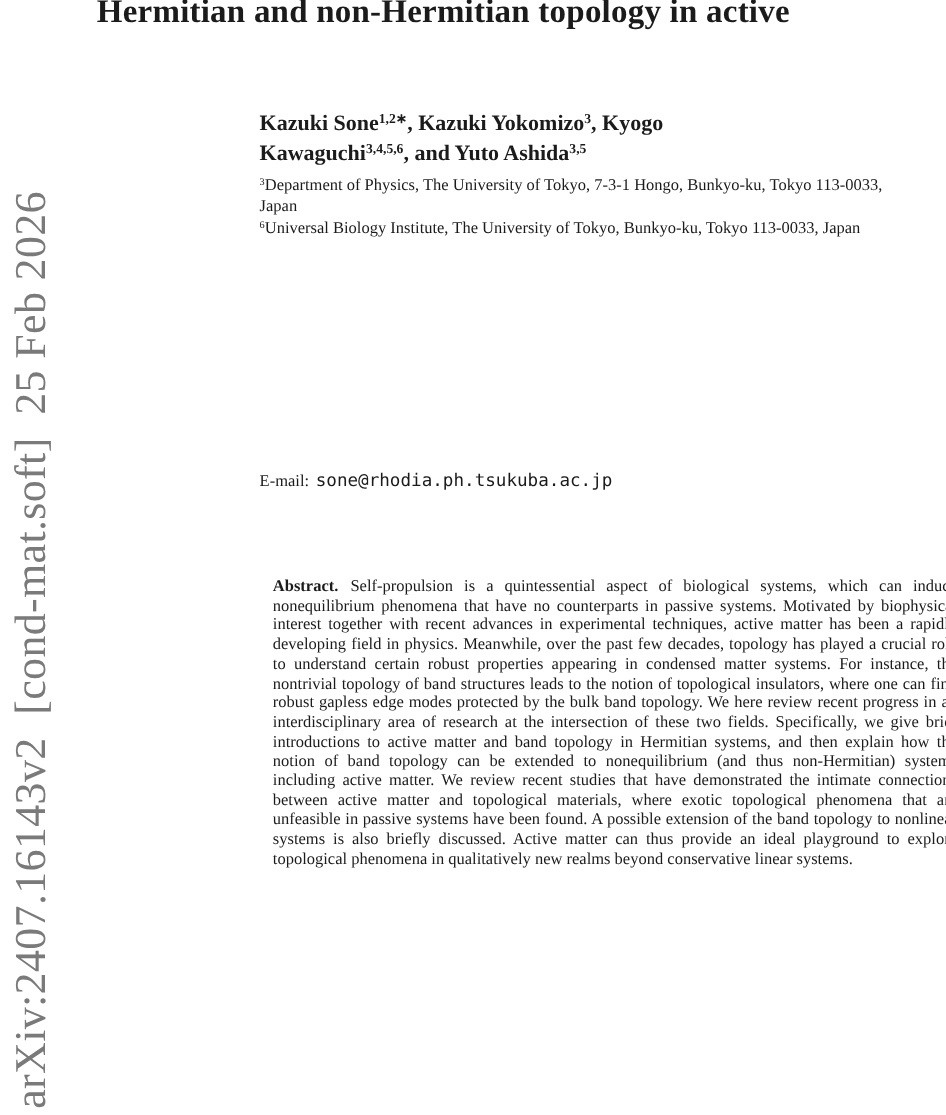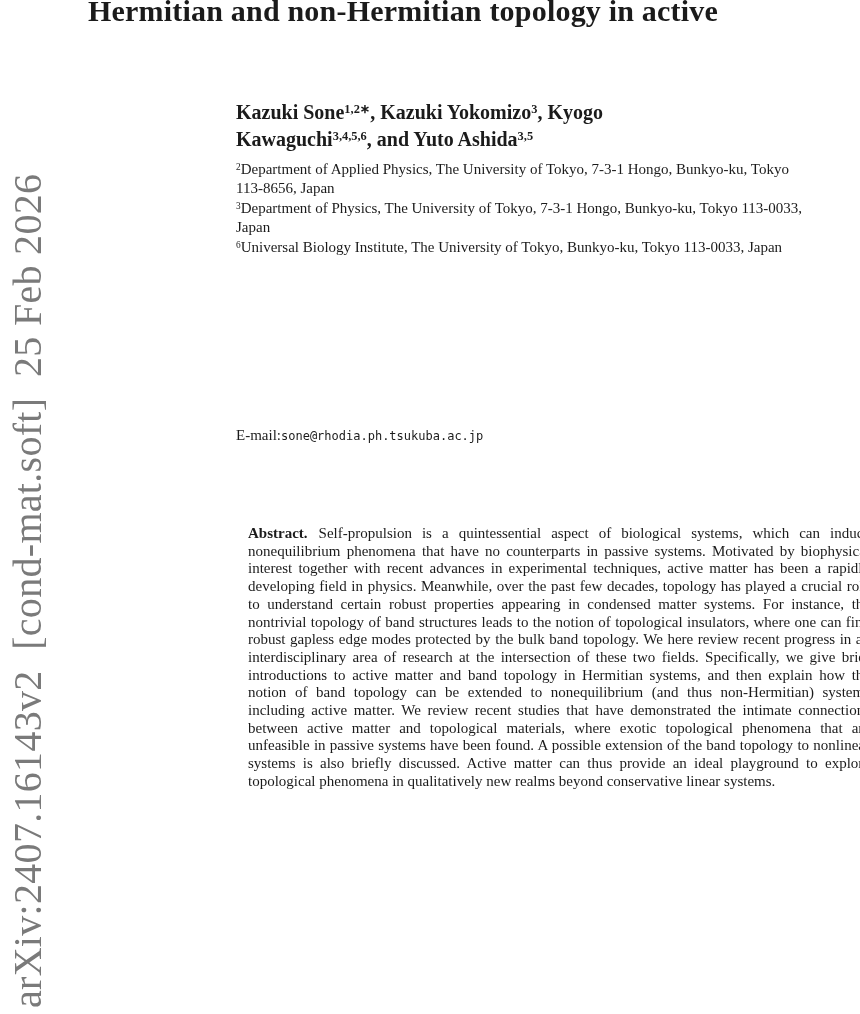--- a/index.html
+++ b/index.html
@@ -60,22 +60,22 @@
     vertical-align: 0.48em;
   }
   .email-line {
     position: absolute;
     left: 236px;
     top: 427px;
     font-size: 15px;
   }
   .email-address {
     font-family: "DejaVu Sans Mono", monospace;
-    font-size: 12px;
-    margin-left: 0;
+    font-size: 16px;
+    margin-left: 6px;
   }
   .abstract {
     position: absolute;
     left: 236px;
     top: 513px;
     width: 622px;
     margin: 12px;
     font-size: 15px;
     line-height: 17.7px;
     text-align: justify;
@@ -92,21 +92,20 @@
 
   <div class="watermark" style="color: rgb(122, 122, 122);">arXiv:2407.16143v2  [cond-mat.soft]  25 Feb 2026</div>
 
   <h1 class="title">
       <div>Hermitian and non-Hermitian topology in active</div>
     </h1>
 
   <div class="authors"><span>Kazuki Sone</span><sup>1,2∗</sup><span>, </span><span>Kazuki Yokomizo</span><sup>3</sup><span>, </span><span>Kyogo Kawaguchi</span><sup>3,4,5,6</sup><span>, and </span><span>Yuto Ashida</span><sup>3,5</sup></div>
 
   <div class="affils">
-      <div class="affil"><sup>2</sup><span>Department of Applied Physics, The University of Tokyo, 7-3-1 Hongo, Bunkyo-ku, Tokyo 113-8656, Japan</span></div>
       <div class="affil"><sup>3</sup><span>Department of Physics, The University of Tokyo, 7-3-1 Hongo, Bunkyo-ku, Tokyo 113-0033, Japan</span></div>
       <div class="affil"><sup>6</sup><span>Universal Biology Institute, The University of Tokyo, Bunkyo-ku, Tokyo 113-0033, Japan</span></div>
     </div>
 
   <div class="email-line">
     <span>E-mail:</span><span class="email-address">sone@rhodia.ph.tsukuba.ac.jp</span>
   </div>
 
   <p class="abstract">
     <span class="abs-label">Abstract.</span><span>Self-propulsion is a quintessential aspect of biological systems, which can induce nonequilibrium phenomena that have no counterparts in passive systems. Motivated by biophysical interest together with recent advances in experimental techniques, active matter has been a rapidly developing field in physics. Meanwhile, over the past few decades, topology has played a crucial role to understand certain robust properties appearing in condensed matter systems. For instance, the nontrivial topology of band structures leads to the notion of topological insulators, where one can find robust gapless edge modes protected by the bulk band topology. We here review recent progress in an interdisciplinary area of research at the intersection of these two fields. Specifically, we give brief introductions to active matter and band topology in Hermitian systems, and then explain how the notion of band topology can be extended to nonequilibrium (and thus non-Hermitian) systems including active matter. We review recent studies that have demonstrated the intimate connections between active matter and topological materials, where exotic topological phenomena that are unfeasible in passive systems have been found. A possible extension of the band topology to nonlinear systems is also briefly discussed. Active matter can thus provide an ideal playground to explore topological phenomena in qualitatively new realms beyond conservative linear systems.</span>

